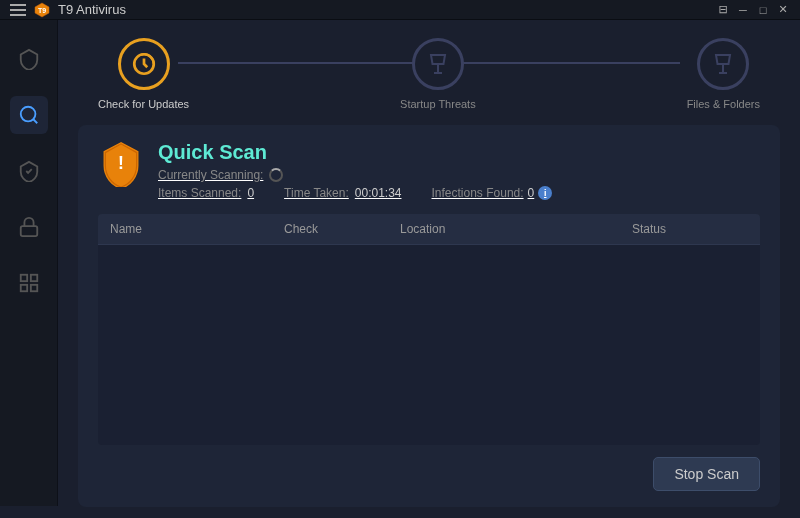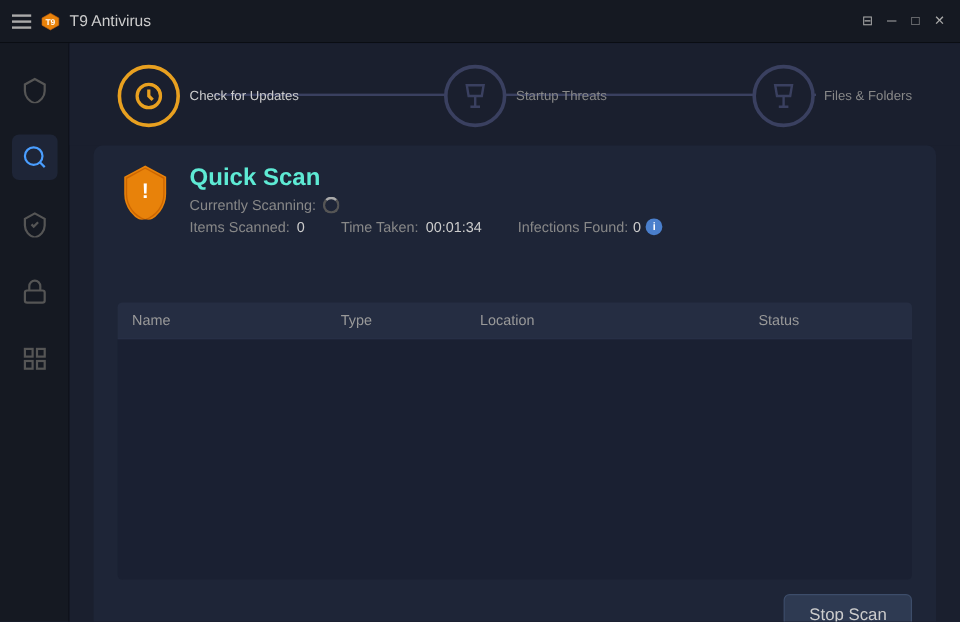--- a/index.html
+++ b/index.html
@@ -8,21 +8,21 @@
       height: 518px;
       background: #1a1f2e;
       font-family: 'Segoe UI', Arial, sans-serif;
       overflow: hidden;
       color: #fff;
     }
 
     
     .titlebar {
       background: #151922;
-      height: 36px;
+      height: 20px;
       display: flex;
       align-items: center;
       padding: 0 10px;
       justify-content: space-between;
       border-bottom: 1px solid #0a0d13;
     }
     .titlebar-left {
       display: flex;
       align-items: center;
       gap: 8px;
@@ -129,21 +129,21 @@
       position: absolute;
       top: 42px;
       left: 120px;
       right: 120px;
       height: 2px;
       background: #3a4060;
       z-index: 0;
     }
     .step {
       display: flex;
-      flex-direction: row;
+      flex-direction: column;
       align-items: center;
       gap: 8px;
       z-index: 1;
     }
     .step-circle {
       width: 52px;
       height: 52px;
       border-radius: 50%;
       border: 3px solid #3a4060;
       background: #1a1f2e;
@@ -197,20 +197,21 @@
       font-size: 20px;
       font-weight: 600;
       color: #5eead4;
       margin-bottom: 4px;
     }
     .scan-meta {
       display: flex;
       align-items: flex-end;
       gap: 30px;
       flex-wrap: wrap;
+      text-decoration: underline;
     }
     .scan-meta-item {
       display: flex;
       align-items: center;
       gap: 6px;
       font-size: 12px;
     }
     .scan-meta-label {
       color: #888;
     }
@@ -249,21 +250,20 @@
       font-size: 9px;
       color: #fff;
       font-weight: bold;
     }
 
     
     .scan-table {
       flex: 1;
       display: flex;
       flex-direction: column;
-      margin-top: 42px;
     }
     .table-header {
       display: grid;
       grid-template-columns: 1.5fr 1fr 2fr 1fr;
       background: #252d42;
       border-radius: 4px 4px 0 0;
       padding: 8px 12px;
       border-bottom: 1px solid #2e374f;
     }
     .table-header-cell {
@@ -436,21 +436,21 @@
               <span class="scan-meta-value">0</span>
               <div class="info-circle">i</div>
             </div>
           </div>
         </div>
       </div>
 
       <div class="scan-table">
         <div class="table-header">
           <span class="table-header-cell">Name</span>
-          <span class="table-header-cell">Type</span>
+          <span class="table-header-cell">Check</span>
           <span class="table-header-cell">Location</span>
           <span class="table-header-cell">Status</span>
         </div>
         <div class="table-body"></div>
       </div>
 
       <div class="scan-footer">
         <button class="stop-scan-btn">Stop Scan</button>
       </div>
     </div>

